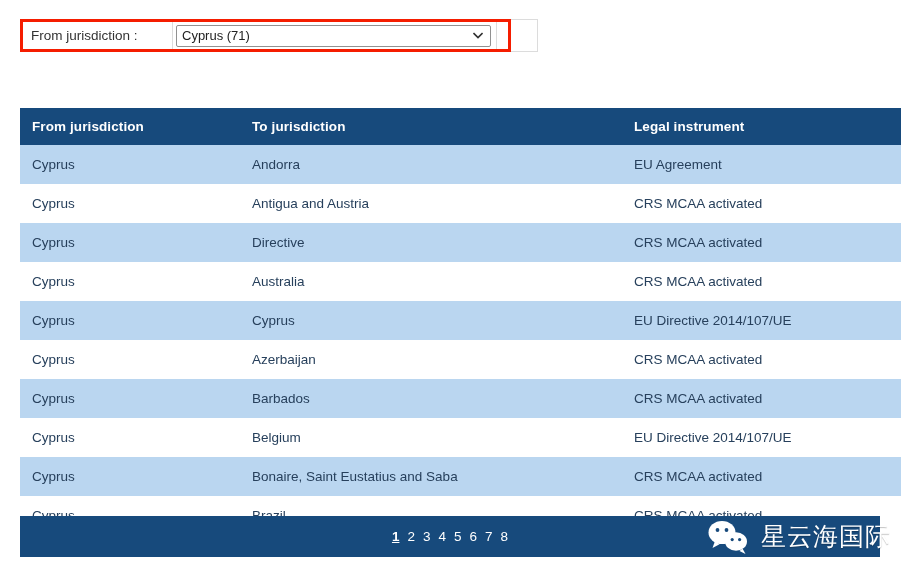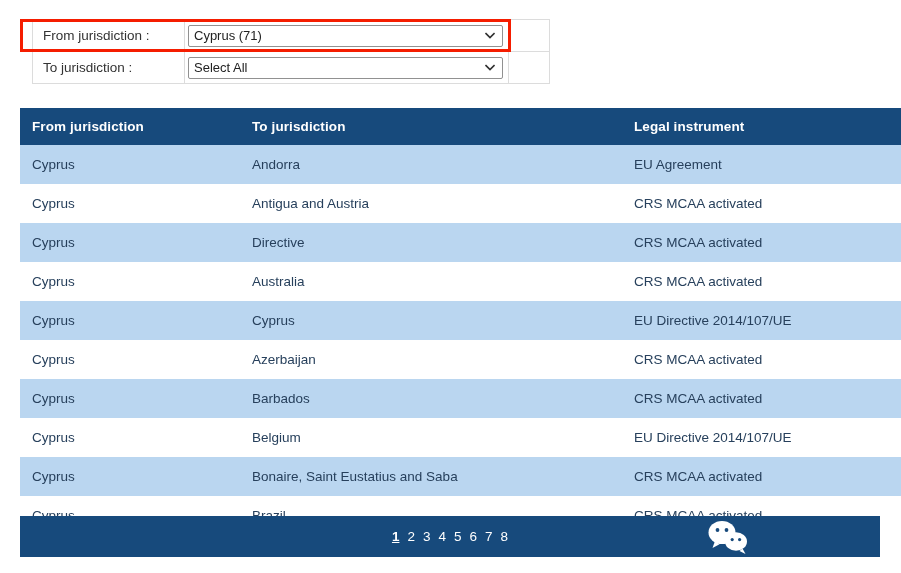--- a/index.html
+++ b/index.html
@@ -11,21 +11,21 @@
     width: 901px;
     height: 573px;
     position: relative;
     font-family: "Liberation Sans", sans-serif;
     overflow: hidden;
   }
 
   
   .filter-panel {
     position: absolute;
-    left: 32px;
+    left: 20px;
     top: 19px;
     width: 503px;
     border-collapse: collapse;
     table-layout: fixed;
   }
   .filter-panel td {
     border: 1px solid #dcdcdc;
     padding: 0;
     height: 31px;
     vertical-align: middle;
@@ -198,36 +198,20 @@
           </select>
           <span class="select-arrow">
             <svg viewBox="0 0 10 10" width="10" height="10" aria-hidden="true">
               <path d="M1 3 L5 7 L9 3" stroke="#333333" stroke-width="1.7" fill="none" stroke-linecap="square"></path>
             </svg>
           </span>
         </span>
       </td>
       <td class="filter-spacer-cell"></td>
     </tr>
-    <tr>
-      <td class="filter-label-cell">To jurisdiction :</td>
-      <td class="filter-select-cell">
-        <span class="select-wrap">
-          <select class="styled-select">
-            <option>Select All</option>
-          </select>
-          <span class="select-arrow">
-            <svg viewBox="0 0 10 10" width="10" height="10" aria-hidden="true">
-              <path d="M1 3 L5 7 L9 3" stroke="#333333" stroke-width="1.7" fill="none" stroke-linecap="square"></path>
-            </svg>
-          </span>
-        </span>
-      </td>
-      <td class="filter-spacer-cell"></td>
-    </tr>
   </tbody>
 </table>
 
 <div class="red-highlight"></div>
 
 <table class="results-table">
   <thead>
     <tr>
       <th class="col-from">From jurisdiction</th>
       <th class="col-to">To jurisdiction</th>
@@ -311,13 +295,14 @@
         <circle cx="20.5" cy="11" r="1.9" fill="#174a7c"></circle>
       </g>
       <g fill="#ffffff">
         <ellipse cx="30" cy="22.5" rx="11" ry="9.3"></ellipse>
         <path d="M36.5 29.5 L39.5 35 L33.5 32 Z"></path>
         <circle cx="26.2" cy="20.6" r="1.6" fill="#174a7c"></circle>
         <circle cx="33.6" cy="20.6" r="1.6" fill="#174a7c"></circle>
       </g>
     </svg>
   </span>
+  <span class="watermark-text">星云海国际</span>
 </div>
 
 </body></html>

